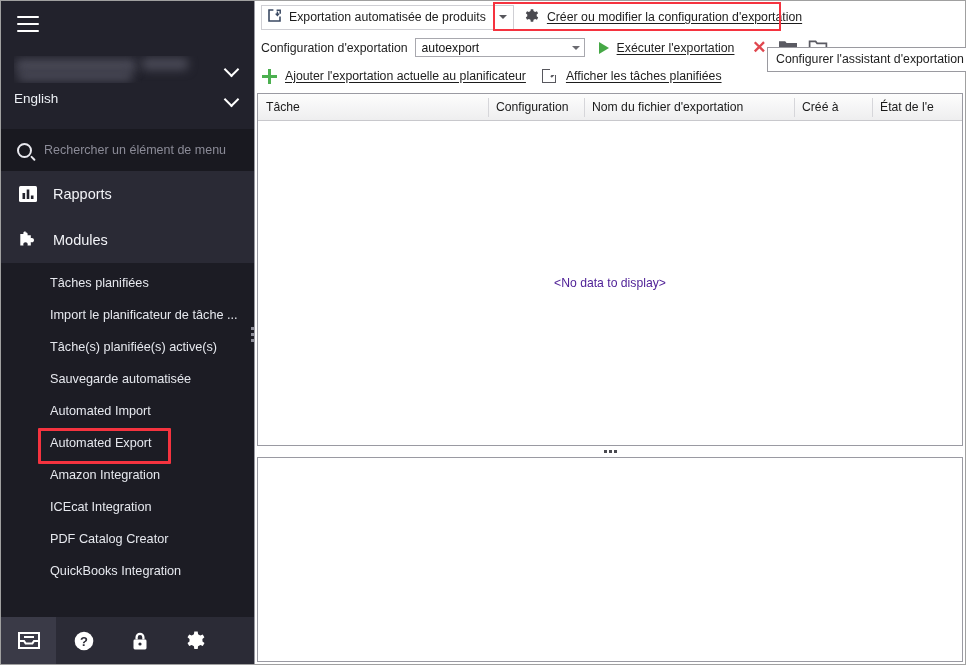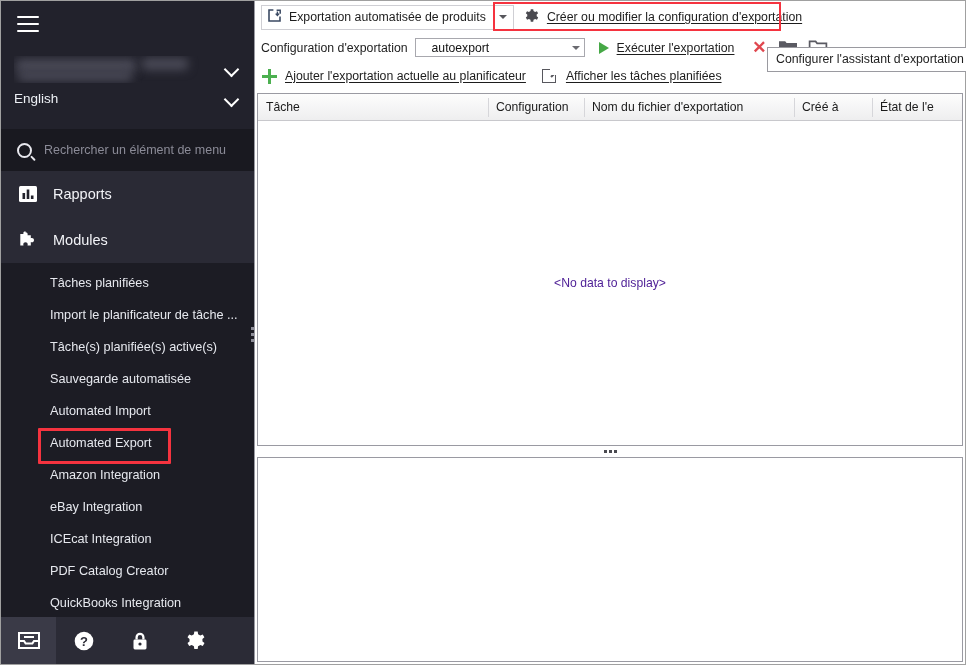--- a/index.html
+++ b/index.html
@@ -242,21 +242,21 @@
     background:#ffffff;
   }
   .tr-label { margin-right: 7px; }
   .combo {
     width: 170px;
     height: 19px;
     border:1px solid #a8a8ae;
     background:#ffffff;
     display:flex;
     align-items:center;
-    padding: 0 4px 0 16px;
+    padding: 0 4px 0 6px;
     font-size: 12.2px;
     cursor:pointer;
   }
   .combo .cv { flex:1; color:#131313; }
   .combo .cc { width:0;height:0;border-left:4px solid transparent;border-right:4px solid transparent;border-top:4px solid #6a6a70;}
   .play-tri {
     width:0;height:0;
     border-top:6px solid transparent;
     border-bottom:6px solid transparent;
     border-left:10px solid #46a846;
@@ -423,23 +423,20 @@
           <span>Sauvegarde automatisée</span>
         </div>
       <div class="sb-sub-item">
           <span>Automated Import</span>
         </div>
       <div class="sb-sub-item highlighted">
           <span>Automated Export</span>
         </div>
       <div class="sb-sub-item">
           <span>Amazon Integration</span>
-        </div>
-      <div class="sb-sub-item">
-          <span>eBay Integration</span>
         </div>
       <div class="sb-sub-item">
           <span>ICEcat Integration</span>
         </div>
       <div class="sb-sub-item">
           <span>PDF Catalog Creator</span>
         </div>
       <div class="sb-sub-item">
           <span>QuickBooks Integration</span>
         </div>

